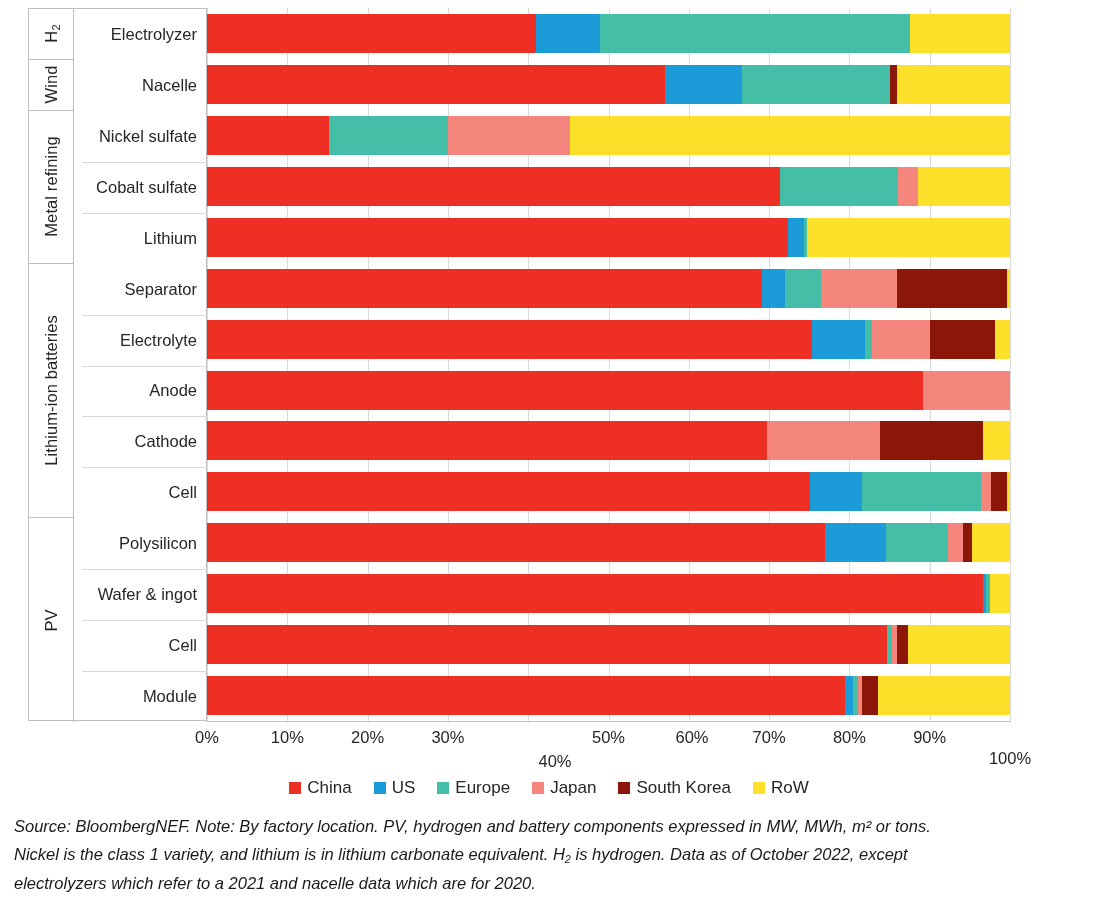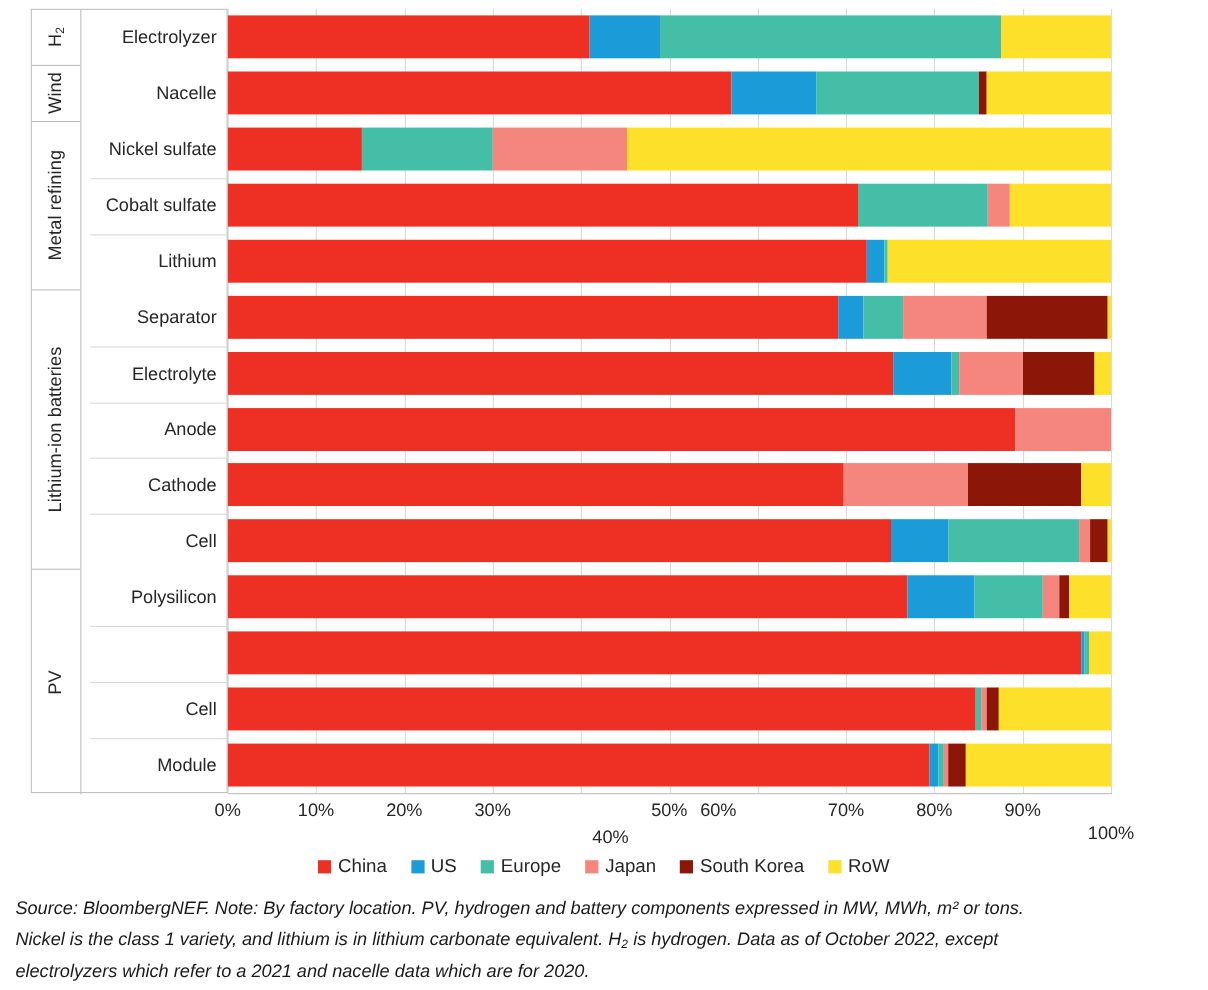--- a/index.html
+++ b/index.html
@@ -377,36 +377,37 @@
           <div class="cat" style="top: 254.643px; height: 50.9286px;">Separator</div>
           <div class="cat" style="top: 305.571px; height: 50.9286px;">Electrolyte</div>
           <div class="cat-sep" style="top: 305.571px;"></div>
           <div class="cat" style="top: 356.5px; height: 50.9286px;">Anode</div>
           <div class="cat-sep" style="top: 356.5px;"></div>
           <div class="cat" style="top: 407.429px; height: 50.9286px;">Cathode</div>
           <div class="cat-sep" style="top: 407.429px;"></div>
           <div class="cat" style="top: 458.357px; height: 50.9286px;">Cell</div>
           <div class="cat-sep" style="top: 458.357px;"></div>
           <div class="cat" style="top: 509.286px; height: 50.9286px;">Polysilicon</div>
+          <div class="cat" style="top: 560.214px; height: 50.9286px;">Wafer &amp; ingot</div>
           <div class="cat-sep" style="top: 560.214px;"></div>
           <div class="cat" style="top: 611.143px; height: 50.9286px;">Cell</div>
           <div class="cat-sep" style="top: 611.143px;"></div>
           <div class="cat" style="top: 662.071px; height: 50.9286px;">Module</div>
           <div class="cat-sep" style="top: 662.071px;"></div>
         </div>
     </div>
 
     <div class="ticklabels" id="ticklabels">
         <div class="tick" style="left: 207px;">0%</div>
         <div class="tick" style="left: 287.3px;">10%</div>
         <div class="tick" style="left: 367.6px;">20%</div>
         <div class="tick" style="left: 447.9px;">30%</div>
         <div class="tick" style="left: 555px; margin-top: 24px;">40%</div>
         <div class="tick" style="left: 608.5px;">50%</div>
-        <div class="tick" style="left: 653px;">60%</div>
+        <div class="tick" style="left: 692px;">60%</div>
         <div class="tick" style="left: 769.1px;">70%</div>
         <div class="tick" style="left: 849.4px;">80%</div>
         <div class="tick" style="left: 929.7px;">90%</div>
         <div class="tick" style="left: 1010px; margin-top: 21px;">100%</div>
       </div>
 
     <div class="legend" id="legend">
         <div class="legend-item">
           <span class="swatch" style="background: rgb(237, 47, 36);"></span>
           <span>China</span>

